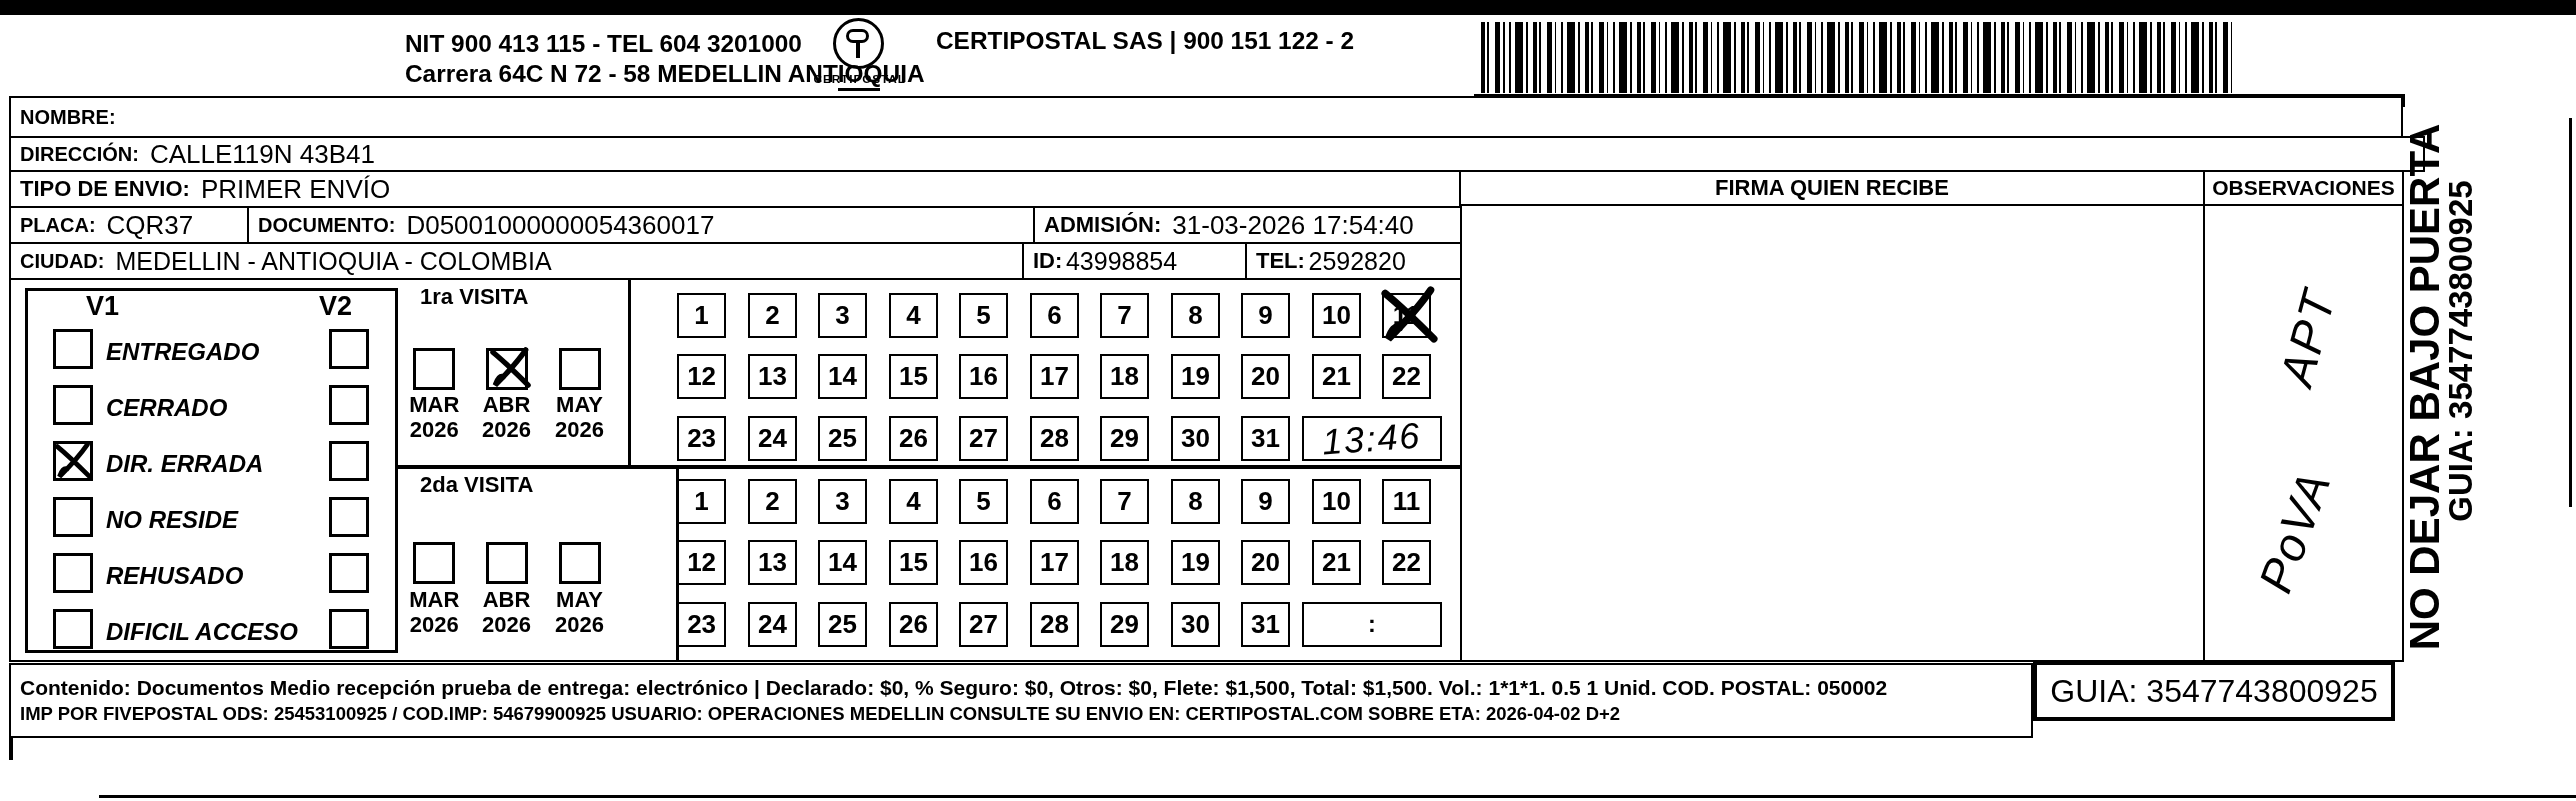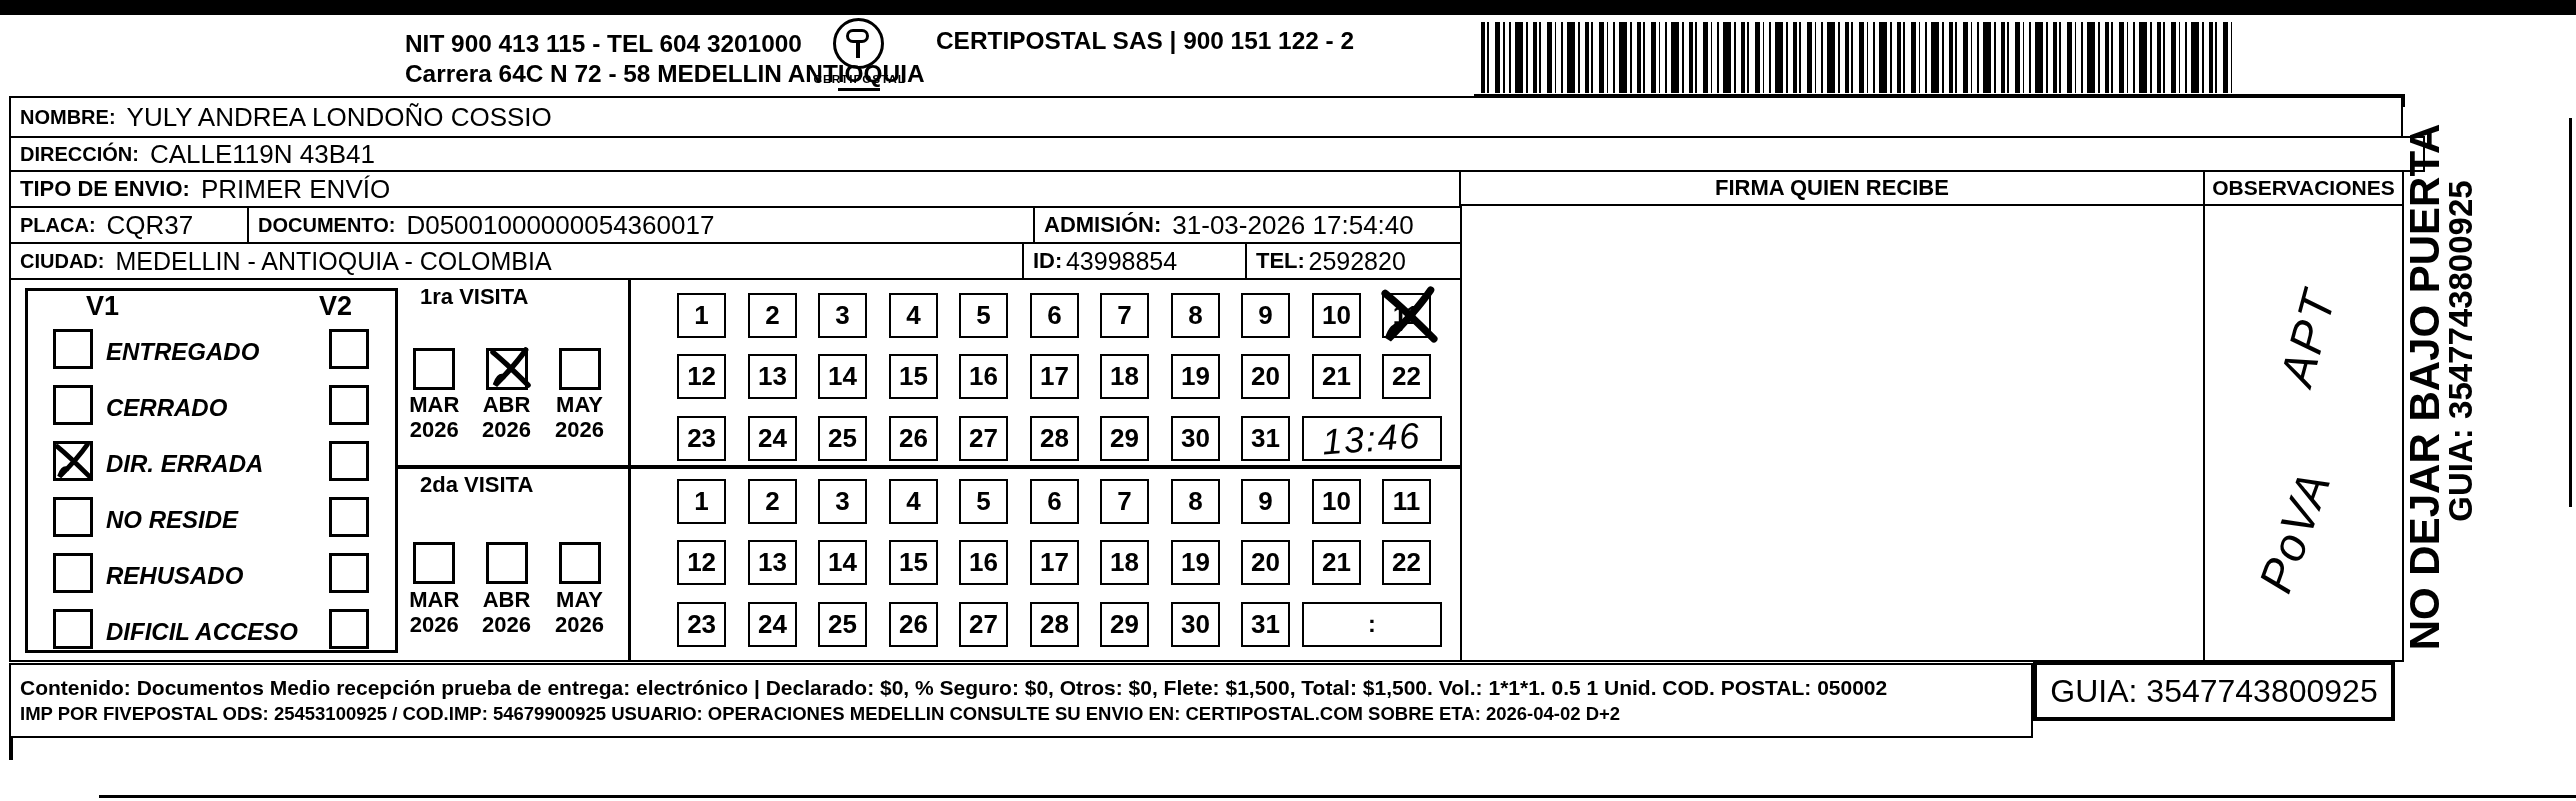--- a/index.html
+++ b/index.html
@@ -51,21 +51,20 @@
     <div class="abs" style="left:20px;top:70px;width:42px;height:2.7px;background:#000;"></div>
   </div>
 
   <div class="abs b" style="left:936px;top:27px;font-size:24.4px;">CERTIPOSTAL SAS | 900 151 122 - 2</div>
 
   <div class="barcode" style="left:1481px;top:22px;width:755px;height:71px;"></div>
   <div class="scanline" style="left:1474px;top:94px;width:931px;height:12.7px;"></div>
 
   <div class="cell" style="left:9px;top:96px;width:2394px;height:42px;">
     <span class="lbl">NOMBRE:</span>
-    <span class="val">YULY ANDREA LONDOÑO COSSIO</span>
   </div>
   <div class="cell" style="left:9px;top:136px;width:2416px;height:36px;">
     <span class="lbl">DIRECCIÓN:</span>
     <span class="val">CALLE119N 43B41</span>
   </div>
   <div class="cell" style="left:9px;top:170px;width:1453px;height:38px;">
     <span class="lbl" style="font-size:22px;">TIPO DE ENVIO:</span>
     <span class="val">PRIMER ENVÍO</span>
   </div>
 
@@ -154,21 +153,21 @@
         <div>ABR</div>
         <div>2026</div>
       </div>
       <div class="cbx" style="left: 161px; top: 68px; width: 42px; height: 42px;"></div>
       <div class="monthlabel" style="left: 147px; top: 112px;">
         <div>MAY</div>
         <div>2026</div>
       </div>
     </div>
   <div class="abs" style="left:398px;top:465px;width:1064px;height:3.6px;background:#000;"></div>
-  <div class="abs" id="months-2" style="left:398px;top:468px;width:233px;height:193px;border-right:3.6px solid #000;box-sizing:border-box;">
+  <div class="abs" id="months-2" style="left:398px;top:468px;width:281px;height:193px;border-right:3.6px solid #000;box-sizing:border-box;">
     <div class="visittitle">2da VISITA</div>
   <div class="cbx" style="left: 15.4px; top: 74px; width: 42px; height: 42px;"></div>
       <div class="monthlabel" style="left: 1.8px; top: 119px;">
         <div>MAR</div>
         <div>2026</div>
       </div>
       <div class="cbx" style="left: 88px; top: 74px; width: 42px; height: 42px;"></div>
       <div class="monthlabel" style="left: 74px; top: 119px;">
         <div>ABR</div>
         <div>2026</div>

